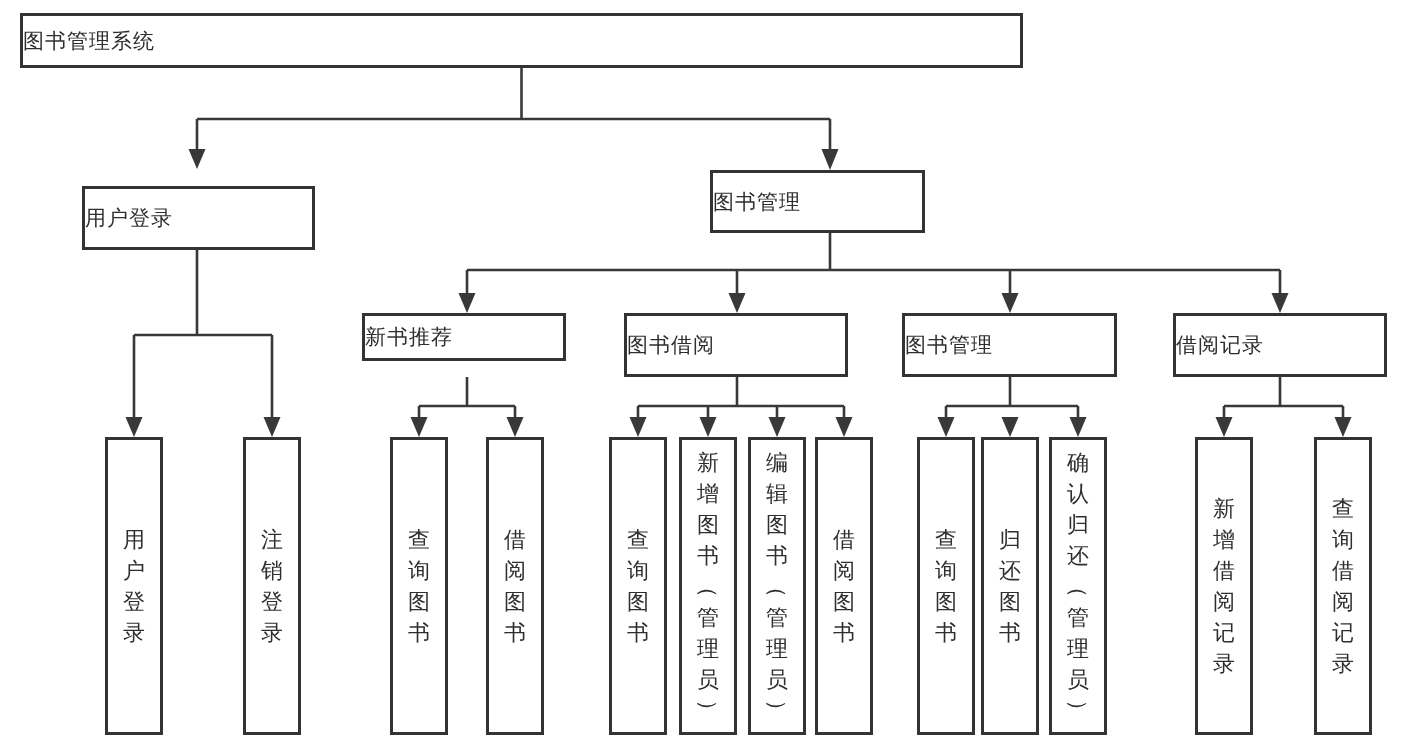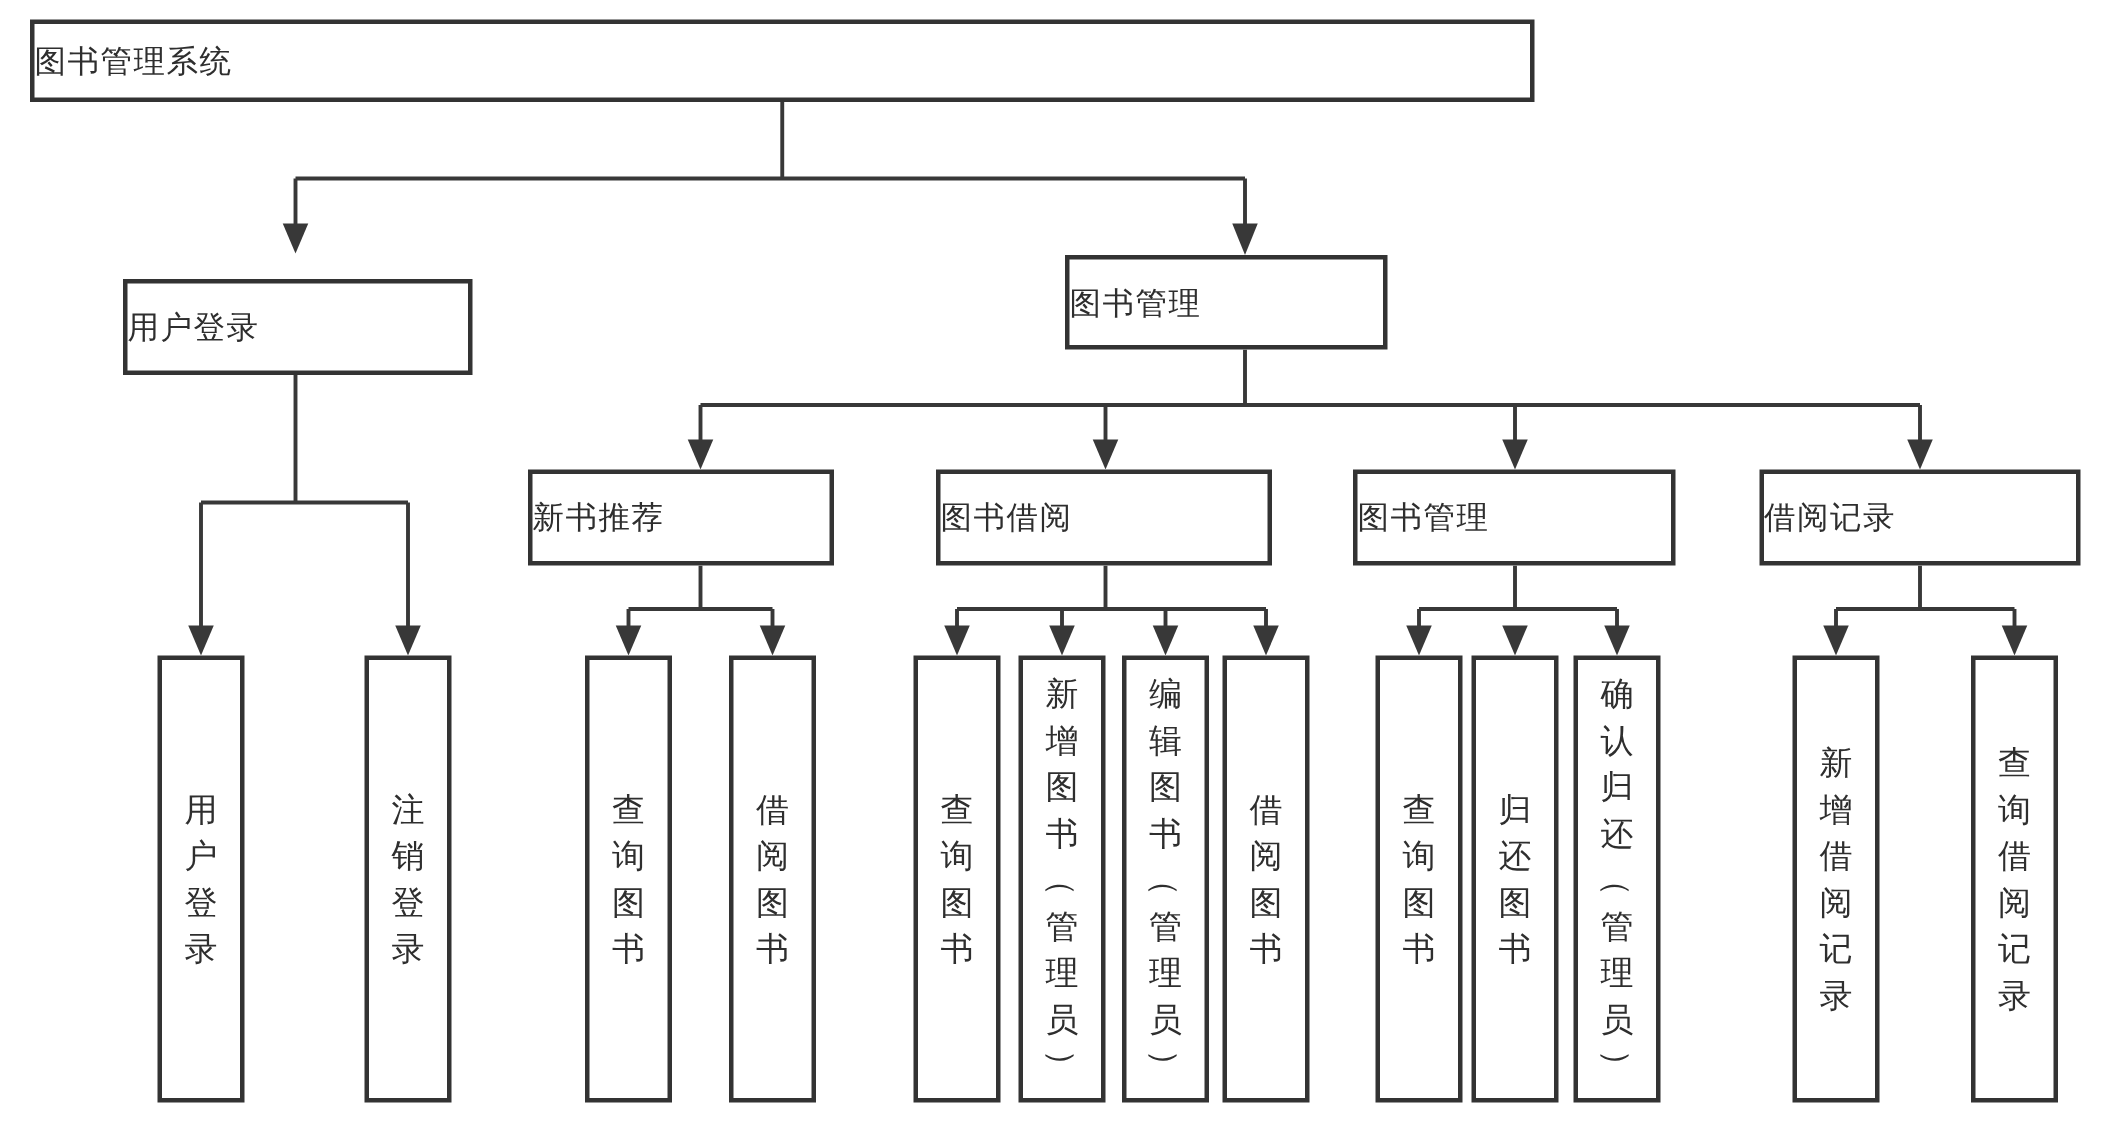--- a/index.html
+++ b/index.html
@@ -136,21 +136,21 @@
     <span>图书管理系统</span>
   </div>
 
   <div class="node" style="left:82px;top:186px;width:233px;height:64px">
     <span>用户登录</span>
   </div>
   <div class="node" style="left:710px;top:170px;width:215px;height:63px">
     <span>图书管理</span>
   </div>
 
-  <div class="node" style="left:352px;top:313px;width:204px;height:64px">
+  <div class="node" style="left:362px;top:313px;width:204px;height:48px">
     <span>新书推荐</span>
   </div>
   <div class="node" style="left:624px;top:313px;width:224px;height:64px">
     <span>图书借阅</span>
   </div>
   <div class="node" style="left:902px;top:313px;width:215px;height:64px">
     <span>图书管理</span>
   </div>
   <div class="node" style="left:1173px;top:313px;width:214px;height:64px">
     <span>借阅记录</span>

